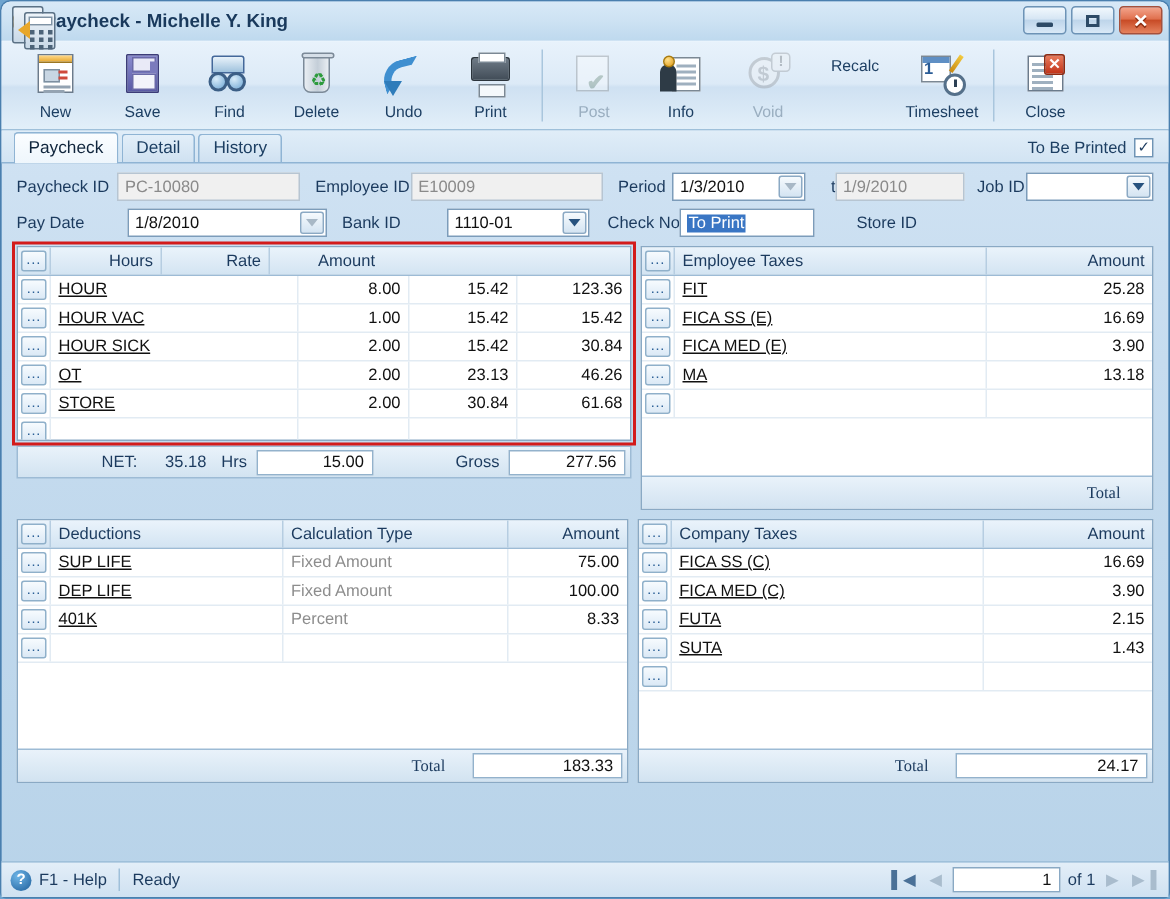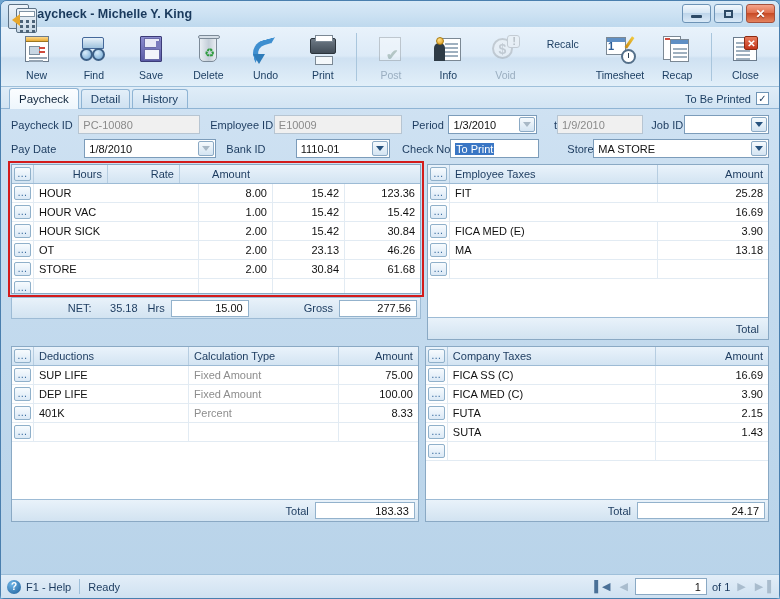--- a/index.html
+++ b/index.html
@@ -236,29 +236,29 @@
   }
   .gbody { flex: 1 1 auto; overflow: hidden; }
   .grow { display: flex; height: 19px; border-bottom: 1px solid #e2ebf3; }
   .gc {
     font-size: 11px; color: #111;
     display: flex; align-items: center; padding: 0 5px;
     border-right: 1px solid #e2ebf3; position: relative;
   }
   .gc.num { justify-content: flex-end; }
   .gc.sel { width: 22px; padding: 0; justify-content: center; }
-  .gc.name { padding-right: 18px; }
+  .gc.name { padding-right: 18px; text-decoration: underline; }
   .gc.grey { color: #8d8d8d; }
   .gfoot {
     flex: 0 0 22px; height: 22px;
     display: flex; align-items: center; justify-content: flex-end;
     background: linear-gradient(180deg,#e9f2fa,#d2e3f1);
     border-top: 1px solid #9dbbd5; padding: 0 3px;
   }
-  .gfoot .flabel { font-size: 11px; color: #1b3a5e; margin-right: 6px; }
+  .gfoot .flabel { font-size: 11px; color: #1b3a5e; margin-right: 18px; font-family: Liberation Serif, serif; }
   .fbox {
     height: 17px; border: 1px solid #93b2cc; background: #fff;
     display: flex; align-items: center; justify-content: flex-end;
     padding: 0 5px; font-size: 11px; color: #111;
   }
 
   
   .netstrip {
     height: 22px; flex: 0 0 22px; margin-top: 3px;
     display: flex; align-items: center; justify-content: flex-end;
@@ -324,37 +324,37 @@
             <div class="blk"></div>
             <div class="ln" style="top:20px;width:18px"></div>
             <div class="ln" style="top:23px;width:14px"></div>
             <div class="rd" style="top:10px"></div>
             <div class="rd" style="top:14px"></div>
           </div>
         </div>
       <div class="tb-label">New</div>
     </div>
     <div class="tb-item">
+      <div class="ico">
+          <div class="ic-disk">
+            <div class="sh">
+              <div class="sh2"></div>
+            </div>
+            <div class="lb"></div>
+          </div>
+        </div>
+      <div class="tb-label">Save</div>
+    </div>
+    <div class="tb-item">
       <div class="ico ic-find">
           <div class="bd"></div>
           <div class="g1"></div>
           <div class="g2"></div>
         </div>
       <div class="tb-label">Find</div>
-    </div>
-    <div class="tb-item">
-      <div class="ico">
-          <div class="ic-disk">
-            <div class="sh">
-              <div class="sh2"></div>
-            </div>
-            <div class="lb"></div>
-          </div>
-        </div>
-      <div class="tb-label">Save</div>
     </div>
     <div class="tb-item">
       <div class="ico">
           <div class="ic-trash">
             <div class="lid"></div>
             <div class="rec">♻</div>
           </div>
         </div>
       <div class="tb-label">Delete</div>
     </div>
@@ -430,33 +430,20 @@
       <div class="ico ic-time">
           <div class="sh1">
             <div class="b"></div>
           </div>
           <div class="num">1</div>
           <div class="pen"></div>
           <div class="clk"></div>
         </div>
       <div class="tb-label">Timesheet</div>
     </div>
-    <div class="tb-item">
-      <div class="ico ic-recap">
-          <div class="p1"></div>
-          <div class="p2">
-            <div class="hb"></div>
-            <i style="top:8px"></i>
-            <i style="top:12px"></i>
-            <i style="top:16px"></i>
-          </div>
-          <div class="rd"></div>
-        </div>
-      <div class="tb-label">Recap</div>
-    </div>
 
     <div class="tb-sep"></div>
 
     <div class="tb-item">
       <div class="ico">
           <div class="ic-close">
             <i style="top:4px"></i>
             <i style="top:8px"></i>
             <i style="top:12px"></i>
             <i style="top:16px"></i>
@@ -521,26 +508,20 @@
         <span>1110-01</span>
         <span class="ddbtn">
             <span class="car"></span>
           </span>
       </div>
       <div class="lbl" style="width:60px; padding-left:12px">Check No</div>
       <div class="fld" style="width:90px">
         <span class="sel-text">To Print</span>
       </div>
       <div class="lbl" style="width:54px; padding-left:28px">Store ID</div>
-      <div class="fld dd" style="width:177px">
-        <span>MA STORE</span>
-        <span class="ddbtn">
-            <span class="car"></span>
-          </span>
-      </div>
     </div>
   </div>
 
   <div class="panels">
 
     <div class="prow" style="height:176px">
 
       <div style="width:410px; display:flex; flex-direction:column;">
         <div class="panel redmark" style="height:130px">
           <div class="ghead">
@@ -632,20 +613,21 @@
             <div class="gc sel">
                 <span class="dots">…</span>
               </div>
             <div class="gc name" style="width:208px">FIT</div>
             <div class="gc num" style="flex:1; border-right:none">25.28</div>
           </div>
           <div class="grow">
             <div class="gc sel">
                 <span class="dots">…</span>
               </div>
+            <div class="gc name" style="width:208px">FICA SS (E)</div>
             <div class="gc num" style="flex:1; border-right:none">16.69</div>
           </div>
           <div class="grow">
             <div class="gc sel">
                 <span class="dots">…</span>
               </div>
             <div class="gc name" style="width:208px">FICA MED (E)</div>
             <div class="gc num" style="flex:1; border-right:none">3.90</div>
           </div>
           <div class="grow">

